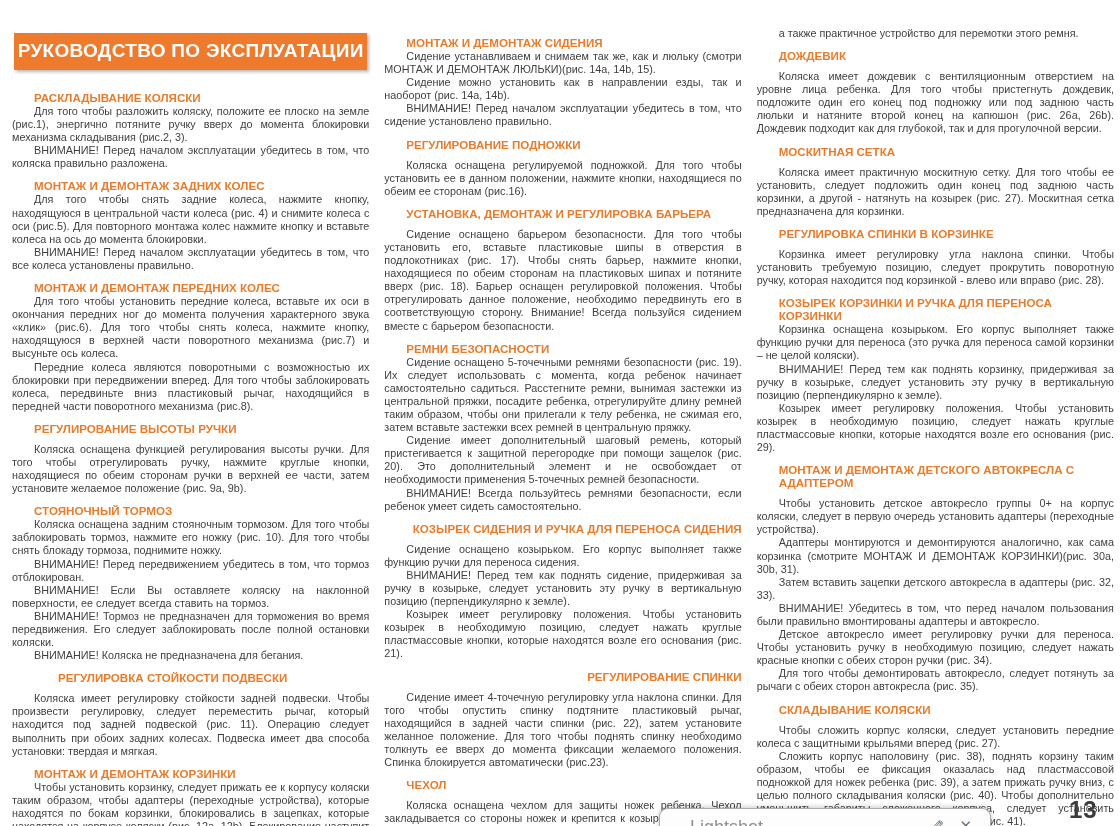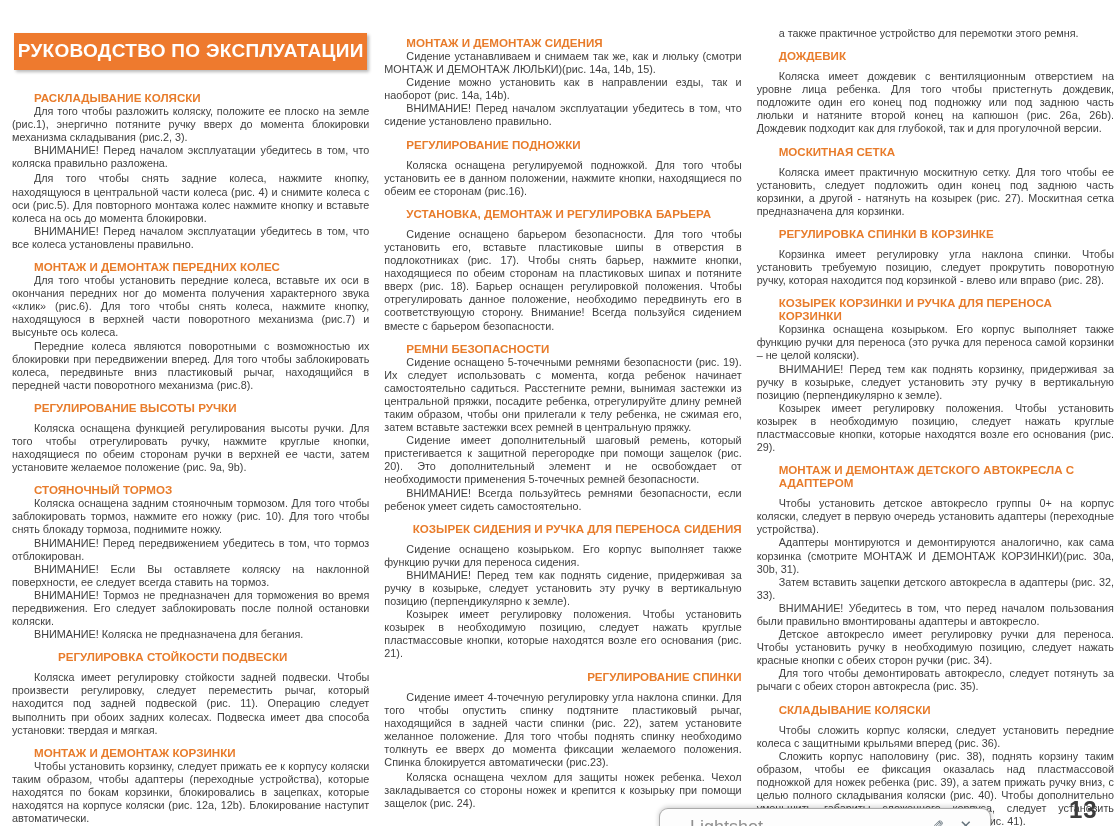--- a/index.html
+++ b/index.html
@@ -53,20 +53,21 @@
     <div class="banner" style="background: rgb(238, 122, 46); color: rgb(255, 255, 255);">
       <span>РУКОВОДСТВО ПО ЭКСПЛУАТАЦИИ</span>
     </div>
     <div class="sections">
         <div class="section">
           <h3 class="heading tight" style="color: rgb(232, 124, 43);">РАСКЛАДЫВАНИЕ КОЛЯСКИ</h3>
           <p class="para">Для того чтобы разложить коляску, положите ее плоско на земле (рис.1), энергично потяните ручку вверх до момента блокировки механизма складывания (рис.2, 3).</p>
           <p class="para">ВНИМАНИЕ! Перед началом эксплуатации убедитесь в том, что коляска правильно разложена.</p>
         </div>
         <div class="section">
+          <h3 class="heading tight" style="color: rgb(232, 124, 43);">МОНТАЖ И ДЕМОНТАЖ ЗАДНИХ КОЛЕС</h3>
           <p class="para">Для того чтобы снять задние колеса, нажмите кнопку, находящуюся в центральной части колеса (рис. 4) и снимите колеса с оси (рис.5). Для повторного монтажа колес нажмите кнопку и вставьте колеса на ось до момента блокировки.</p>
           <p class="para">ВНИМАНИЕ! Перед началом эксплуатации убедитесь в том, что все колеса установлены правильно.</p>
         </div>
         <div class="section">
           <h3 class="heading tight" style="color: rgb(232, 124, 43);">МОНТАЖ И ДЕМОНТАЖ ПЕРЕДНИХ КОЛЕС</h3>
           <p class="para">Для того чтобы установить передние колеса, вставьте их оси в окончания передних ног до момента получения характерного звука «клик» (рис.6). Для того чтобы снять колеса, нажмите кнопку, находящуюся в верхней части поворотного механизма (рис.7) и высуньте ось колеса.</p>
           <p class="para">Передние колеса являются поворотными с возможностью их блокировки при передвижении вперед. Для того чтобы заблокировать колеса, передвиньте вниз пластиковый рычаг, находящийся в передней части поворотного механизма (рис.8).</p>
         </div>
         <div class="section">
           <h3 class="heading" style="color: rgb(232, 124, 43);">РЕГУЛИРОВАНИЕ ВЫСОТЫ РУЧКИ</h3>
@@ -116,20 +117,21 @@
           <h3 class="heading" style="color: rgb(232, 124, 43); text-align: right;">КОЗЫРЕК СИДЕНИЯ И РУЧКА ДЛЯ ПЕРЕНОСА СИДЕНИЯ</h3>
           <p class="para">Сидение оснащено козырьком. Его корпус выполняет также функцию ручки для переноса сидения.</p>
           <p class="para">ВНИМАНИЕ! Перед тем как поднять сидение, придерживая за ручку в козырьке, следует установить эту ручку в вертикальную позицию (перпендикулярно к земле).</p>
           <p class="para">Козырек имеет регулировку положения. Чтобы установить козырек в необходимую позицию, следует нажать круглые пластмассовые кнопки, которые находятся возле его основания (рис. 21).</p>
         </div>
         <div class="section">
           <h3 class="heading" style="color: rgb(232, 124, 43); text-align: right;">РЕГУЛИРОВАНИЕ СПИНКИ</h3>
           <p class="para">Сидение имеет 4-точечную регулировку угла наклона спинки. Для того чтобы опустить спинку подтяните пластиковый рычаг, находящийся в задней части спинки (рис. 22), затем установите желанное положение. Для того чтобы поднять спинку необходимо толкнуть ее вверх до момента фиксации желаемого положения. Спинка блокируется автоматически (рис.23).</p>
         </div>
         <div class="section">
+          <h3 class="heading" style="color: rgb(232, 124, 43);">ЧЕХОЛ</h3>
           <p class="para">Коляска оснащена чехлом для защиты ножек ребенка. Чехол закладывается со стороны ножек и крепится к козырьку при помощи защелок (рис. 24).</p>
         </div>
       </div>
   </div>
   <div class="col">
     <div class="sections">
         <div class="section">
           <p class="para">а также практичное устройство для перемотки этого ремня.</p>
         </div>
         <div class="section">
@@ -154,21 +156,21 @@
           <h3 class="heading" style="color: rgb(232, 124, 43);">МОНТАЖ И ДЕМОНТАЖ ДЕТСКОГО АВТОКРЕСЛА С АДАПТЕРОМ</h3>
           <p class="para">Чтобы установить детское автокресло группы 0+ на корпус коляски, следует в первую очередь установить адаптеры (переходные устройства).</p>
           <p class="para">Адаптеры монтируются и демонтируются аналогично, как сама корзинка (смотрите МОНТАЖ И ДЕМОНТАЖ КОРЗИНКИ)(рис. 30a, 30b, 31).</p>
           <p class="para">Затем вставить зацепки детского автокресла в адаптеры (рис. 32, 33).</p>
           <p class="para">ВНИМАНИЕ! Убедитесь в том, что перед началом пользования были правильно вмонтированы адаптеры и автокресло.</p>
           <p class="para">Детское автокресло имеет регулировку ручки для переноса. Чтобы установить ручку в необходимую позицию, следует нажать красные кнопки с обеих сторон ручки (рис. 34).</p>
           <p class="para">Для того чтобы демонтировать автокресло, следует потянуть за рычаги с обеих сторон автокресла (рис. 35).</p>
         </div>
         <div class="section">
           <h3 class="heading" style="color: rgb(232, 124, 43);">СКЛАДЫВАНИЕ КОЛЯСКИ</h3>
-          <p class="para">Чтобы сложить корпус коляски, следует установить передние колеса с защитными крыльями вперед (рис. 36).</p>
+          <p class="para">Чтобы сложить корпус коляски, следует установить передние колеса с защитными крыльями вперед (рис. 27).</p>
           <p class="para">Сложить корпус наполовину (рис. 38), поднять корзину таким образом, чтобы ее фиксация оказалась над пластмассовой подножкой для ножек ребенка (рис. 39), а затем прижать ручку вниз, с целью полного складывания коляски (рис. 40). Чтобы дополнительно уменьшить габариты сложенного корпуса, следует установить регулировку ручки в самую низкую позицию (рис. 41).</p>
         </div>
       </div>
   </div>
 </div>
 
 <div class="lightshot">
   <span class="ls-label">Lightshot</span>
   <span class="ls-icons">
     <span class="ic ic-feather">✎</span>

